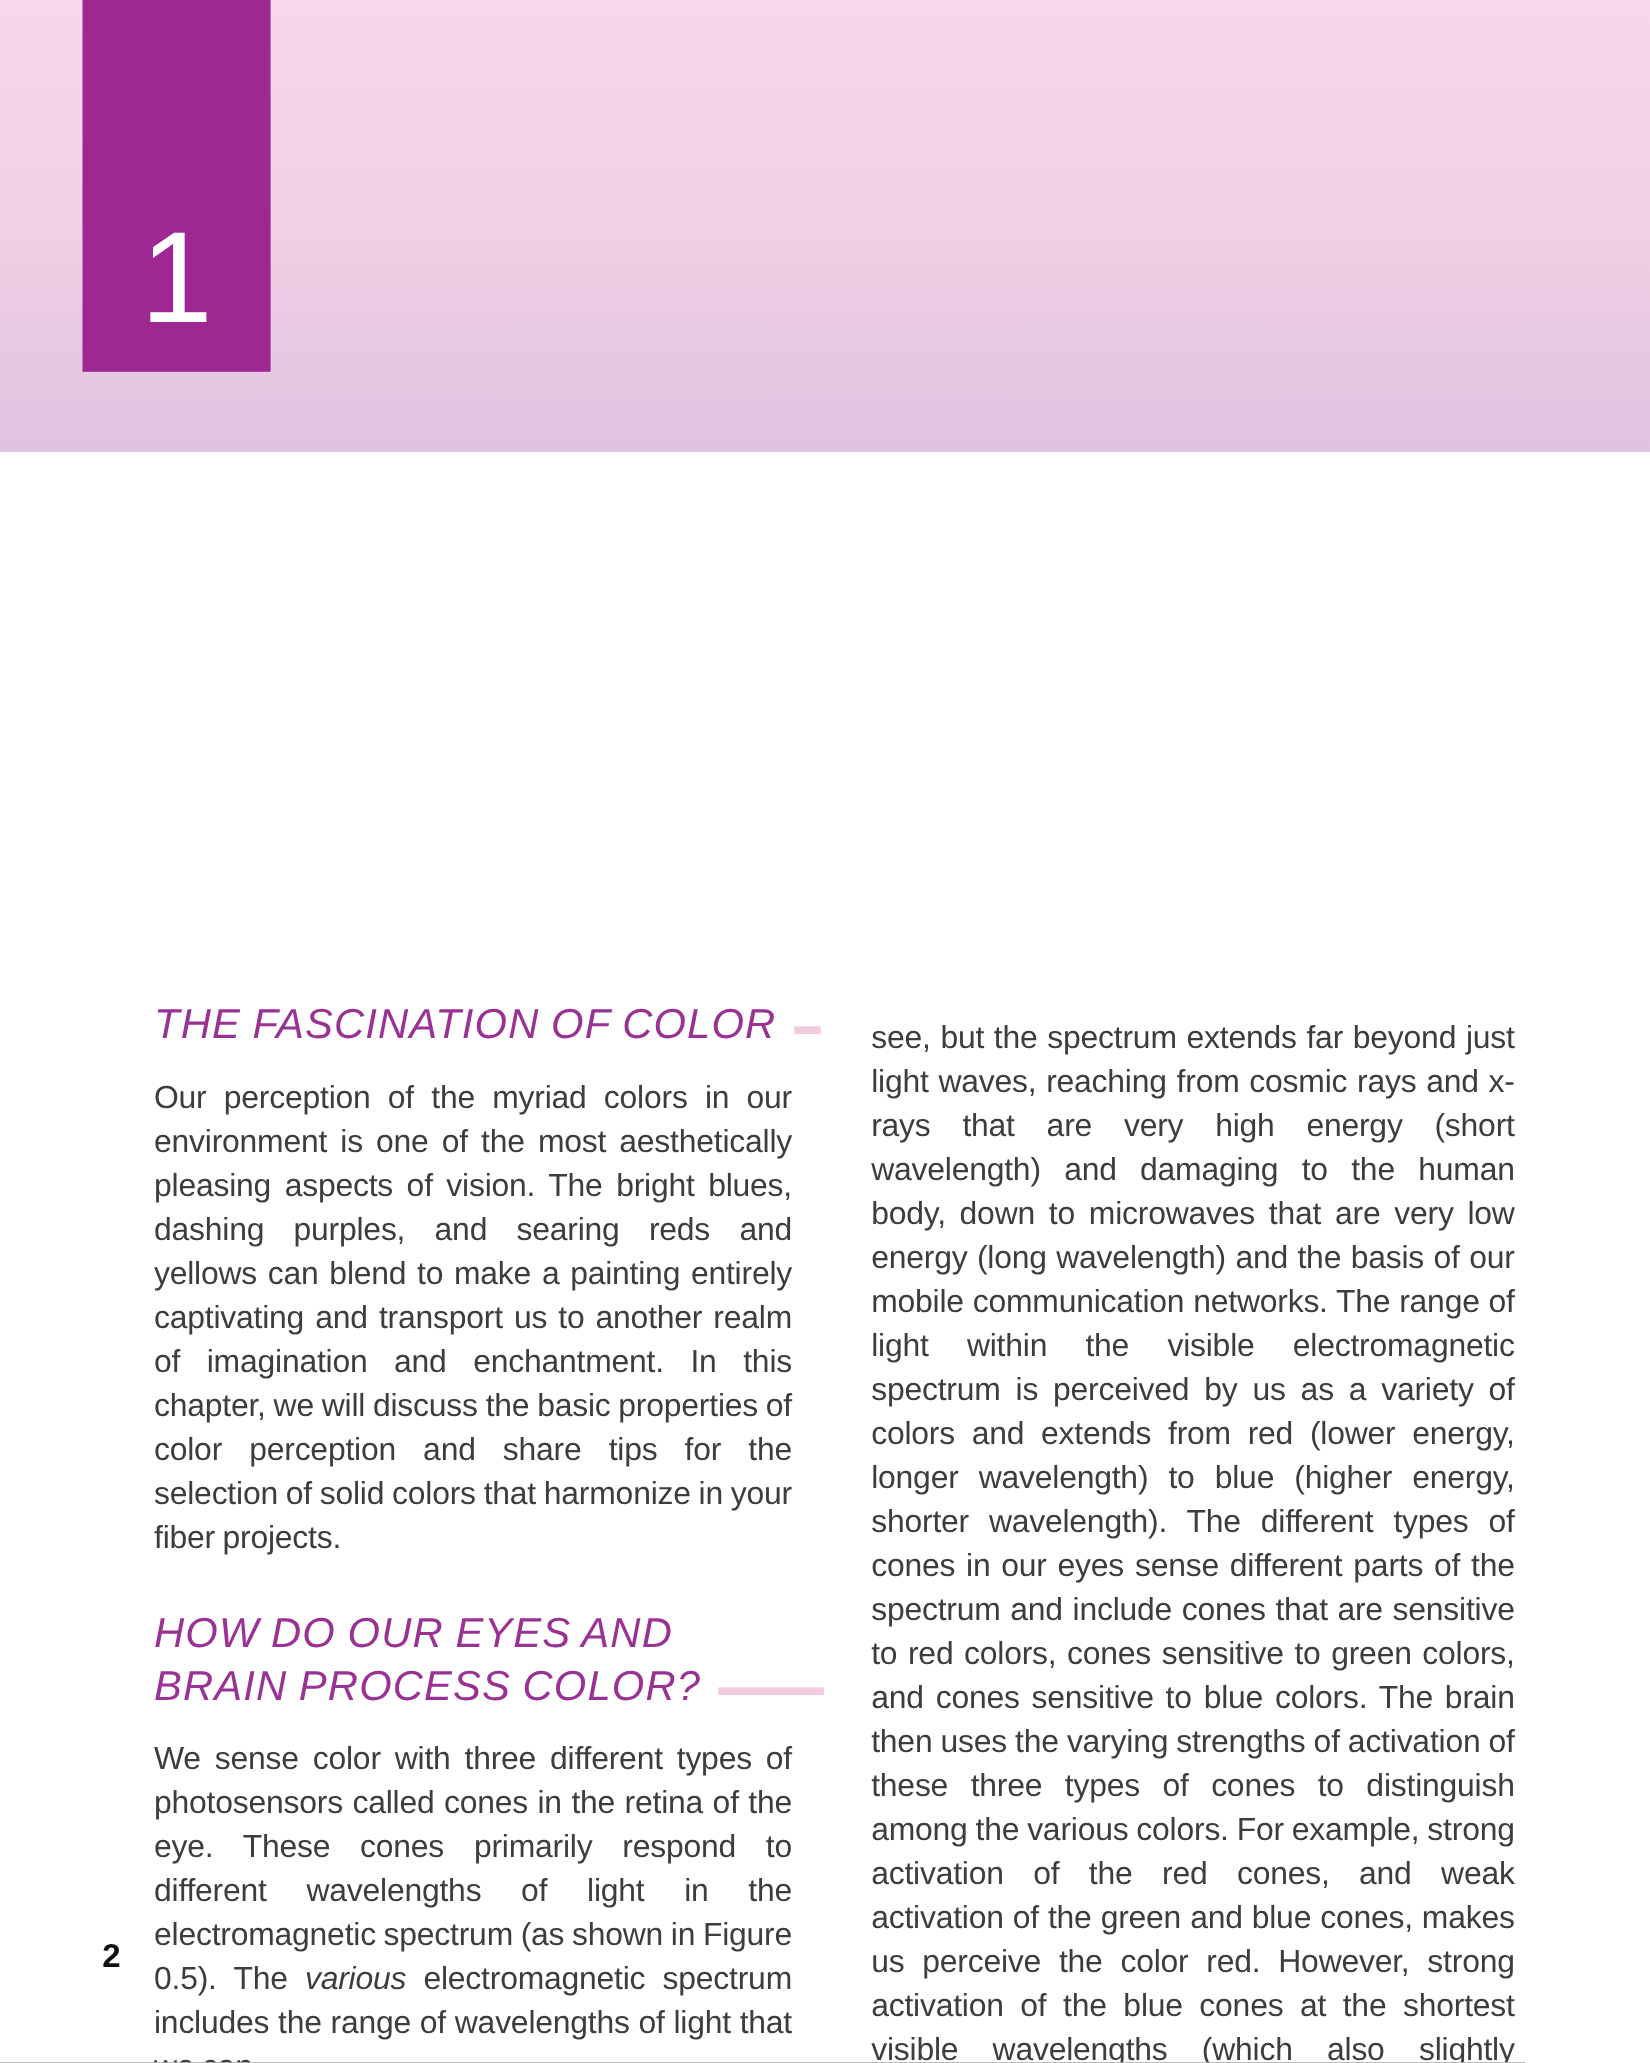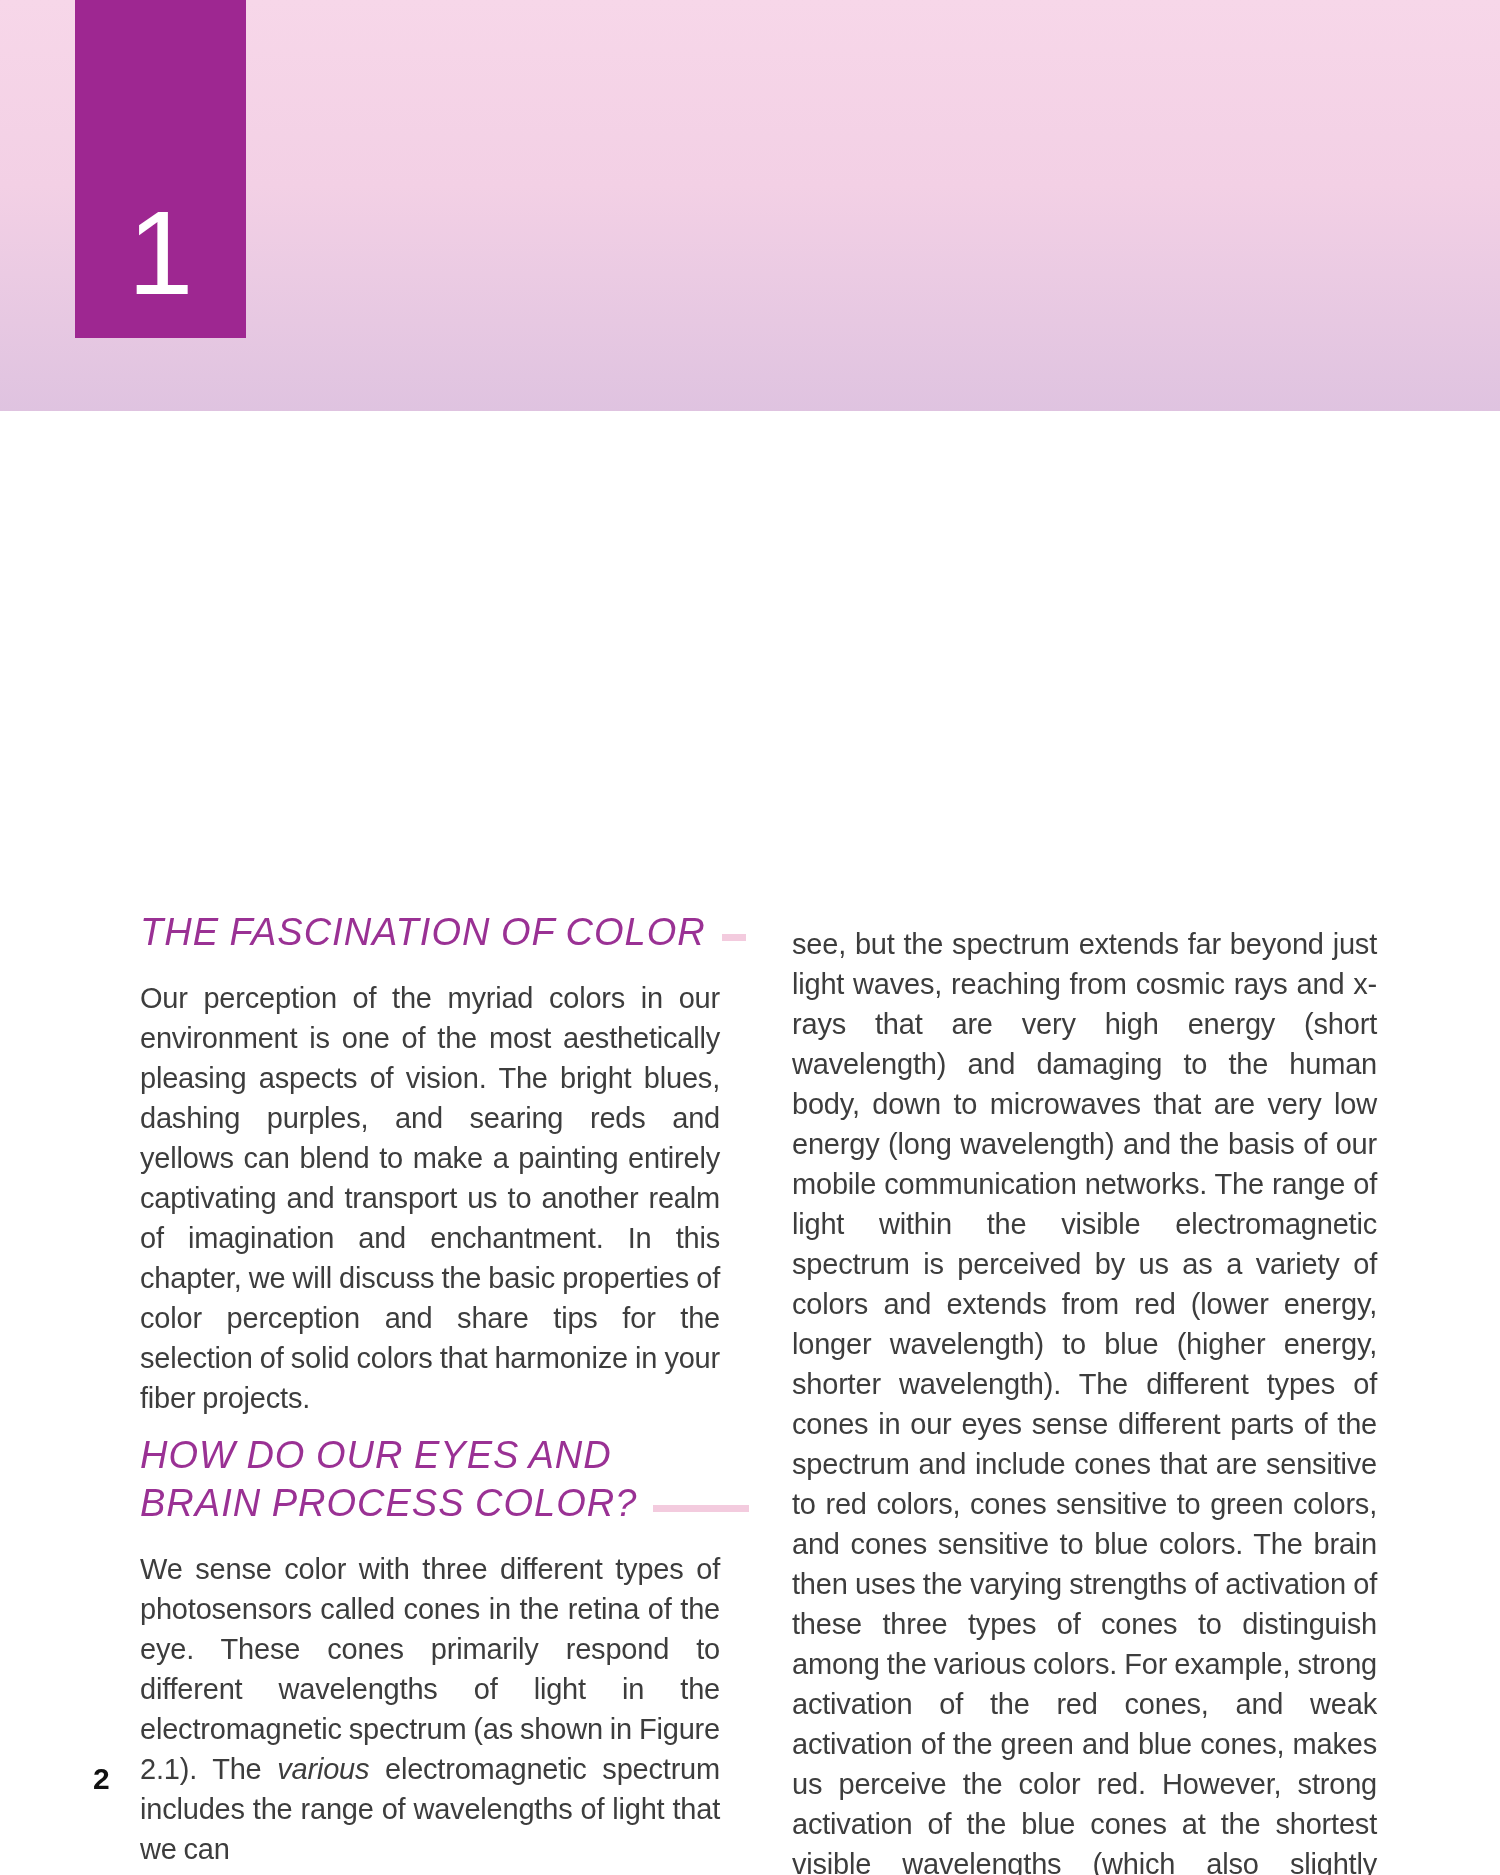--- a/index.html
+++ b/index.html
@@ -40,21 +40,21 @@
   .col{
     position:absolute;
     color:#3d3d3d;
     font-size:29px;line-height:40px;
     letter-spacing:-0.2px;word-spacing:-1px;
     text-align:justify;
   }
   .col-left{left:140px;top:908px;width:580px;}
   .col-right{left:792px;top:924px;width:585px;}
   .col p{margin:0;}
-  .col p.space-after{margin-bottom:13px;}
+  .col p.space-after{margin-bottom:43px;}
   h2.section-heading{
     margin:0 0 22px 0;
     color:#9a3194;
     font-family:"Liberation Sans",sans-serif;
     font-weight:400;
     font-size:38px;line-height:48px;
     letter-spacing:1px;
     text-align:left;
     white-space:nowrap;
     font-style:italic;
@@ -92,21 +92,21 @@
   <div class="col col-left">
     <h2 class="section-heading"><span>THE FASCINATION OF COLOR</span><span class="dash dash-short"></span></h2>
 
     <p class="space-after">Our perception of the myriad colors in our envi­ronment is one of the most aesthetically pleasing aspects of vision. The bright blues, dashing purples, and searing reds and yellows can blend to make a painting entirely captivating and transport us to another realm of imagination and enchantment. In this chapter, we will discuss the basic properties of color perception and share tips for the selection of solid colors that harmonize in your fiber projects.</p>
 
     <h2 class="section-heading h2-block">
         <span class="hline">HOW DO OUR EYES AND</span>
         <span class="hline"><span>BRAIN PROCESS COLOR?</span><span class="dash dash-long"></span></span>
       </h2>
 
-    <p><span>We sense color with three different types of photo­sensors called cones in the retina of the eye. These cones primarily respond to different wavelengths of light in the electromagnetic spectrum (as shown in Figure 2.1). The </span><span class="italic">various</span><span> electromagnetic spectrum includes the range of wavelengths of light that we can</span></p>
+    <p><span>We sense color with three different types of photo­sensors called cones in the retina of the eye. These cones primarily respond to different wavelengths of light in the electromagnetic spectrum (as shown in Figure 0.5). The </span><span class="italic">various</span><span> electromagnetic spectrum includes the range of wavelengths of light that we can</span></p>
   </div>
 
   <div class="col col-right">
     <p>see, but the spectrum extends far beyond just light waves, reaching from cosmic rays and x-rays that are very high energy (short wavelength) and damaging to the human body, down to microwaves that are very low energy (long wavelength) and the basis of our mobile communication networks. The range of light within the visible electromagnetic spectrum is perceived by us as a variety of colors and extends from red (lower energy, longer wavelength) to blue (higher energy, shorter wavelength). The different types of cones in our eyes sense different parts of the spectrum and include cones that are sensitive to red colors, cones sensitive to green colors, and cones sensitive to blue colors. The brain then uses the varying strengths of activation of these three types of cones to distinguish among the various col­ors. For example, strong activation of the red cones, and weak activation of the green and blue cones, makes us perceive the color red. However, strong activation of the blue cones at the shortest visible wavelengths (which also slightly activates the red</p>
   </div>
 
   <div class="page-number">2</div>
 
 </div>
 

